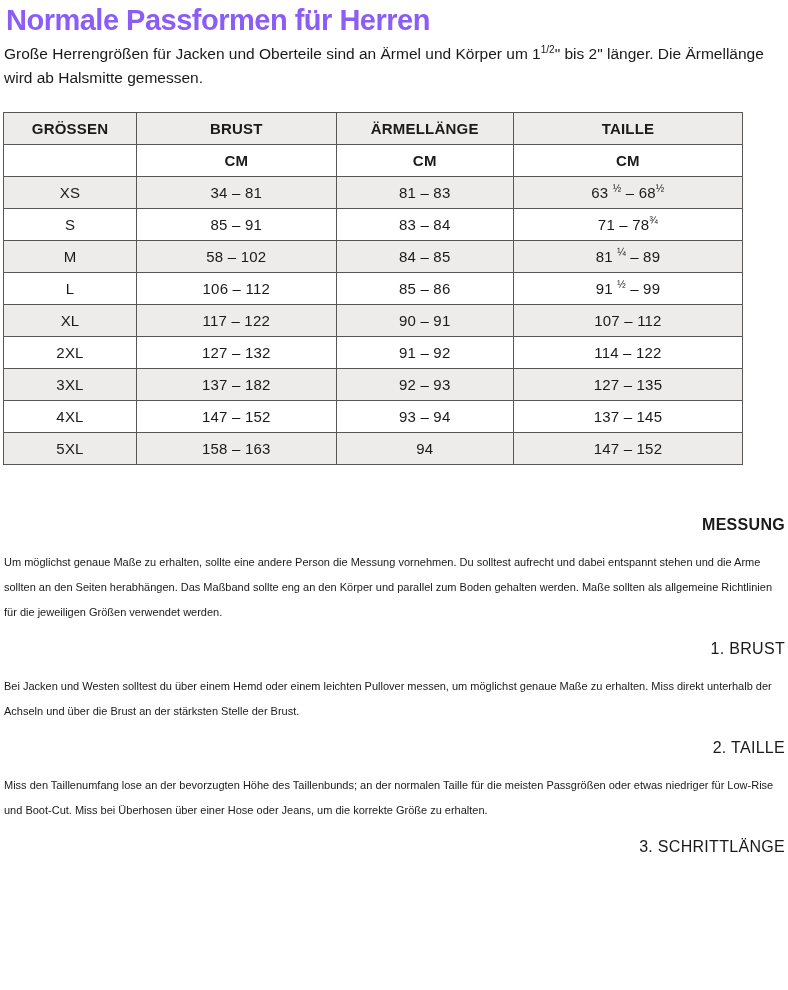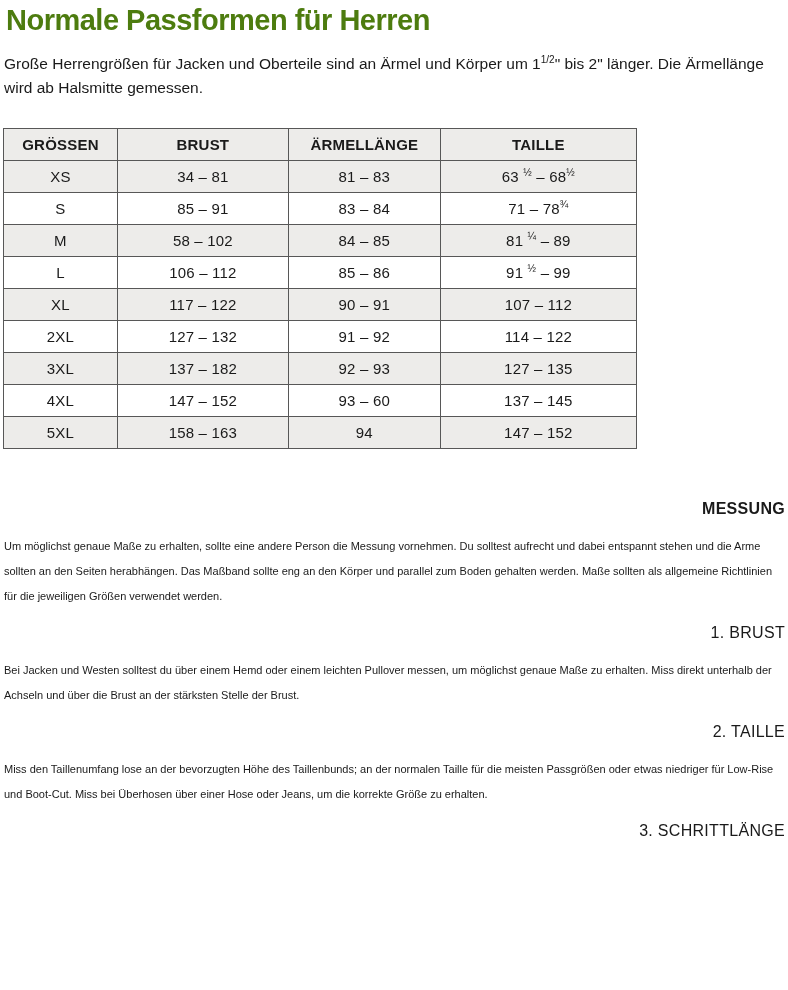--- a/index.html
+++ b/index.html
@@ -14,38 +14,38 @@
     min-height:990px;
     font-family:"Liberation Sans", sans-serif;
     color:var(--text-color);
     padding:0 3px;
   }
   h1[data-name="page-title"]{
     font-size:29px;
     line-height:32px;
     font-weight:bold;
     letter-spacing:-0.5px;
-    color:#4d7c0f;
+    color:#8b5cf6;
     margin:4px 0 0 3px;
   }
   p[data-name="intro-text"]{
     font-size:15.5px;
     line-height:24px;
-    margin:16px 0 0 1px;
+    margin:6px 0 0 1px;
     width:770px;
   }
   p[data-name="intro-text"] sup{
     font-size:10px;
     vertical-align:super;
     line-height:0;
   }
   table[data-name="size-table"]{
-    width:634px;
+    width:740px;
     border-collapse:collapse;
-    margin-top:28px;
+    margin-top:22px;
     table-layout:fixed;
   }
   table[data-name="size-table"] th,
   table[data-name="size-table"] td{
     border:1px solid var(--border-color);
     height:32px;
     text-align:center;
     vertical-align:middle;
     padding:0 4px;
     font-size:15px;
@@ -102,20 +102,26 @@
         <col style="width:24%">
         <col style="width:31%">
       </colgroup>
       <thead>
         <tr class="stripe" data-name="header-row">
           <th data-name="column-header">GRÖSSEN</th>
           <th data-name="column-header">BRUST</th>
           <th data-name="column-header">ÄRMELLÄNGE</th>
           <th data-name="column-header">TAILLE</th>
         </tr>
+        <tr data-name="unit-row">
+          <th data-name="unit-cell"></th>
+          <th data-name="unit-cell">CM</th>
+          <th data-name="unit-cell">CM</th>
+          <th data-name="unit-cell">CM</th>
+        </tr>
       </thead>
       <tbody>
         <tr data-name="size-row" class="stripe">
           <td data-name="size-label">XS</td>
           <td data-name="size-value">34 – 81</td>
           <td data-name="size-value">81 – 83</td>
           <td data-name="size-value">63 <sup>½</sup> – 68<sup>½</sup></td>
         </tr>
         <tr data-name="size-row" class="">
           <td data-name="size-label">S</td>
@@ -149,21 +155,21 @@
         </tr>
         <tr data-name="size-row" class="stripe">
           <td data-name="size-label">3XL</td>
           <td data-name="size-value">137 – 182</td>
           <td data-name="size-value">92 – 93</td>
           <td data-name="size-value">127 – 135</td>
         </tr>
         <tr data-name="size-row" class="">
           <td data-name="size-label">4XL</td>
           <td data-name="size-value">147 – 152</td>
-          <td data-name="size-value">93 – 60</td>
+          <td data-name="size-value">93 – 94</td>
           <td data-name="size-value">137 – 145</td>
         </tr>
         <tr data-name="size-row" class="stripe">
           <td data-name="size-label">5XL</td>
           <td data-name="size-value">158 – 163</td>
           <td data-name="size-value">94</td>
           <td data-name="size-value">147 – 152</td>
         </tr>
       </tbody>
     </table>

